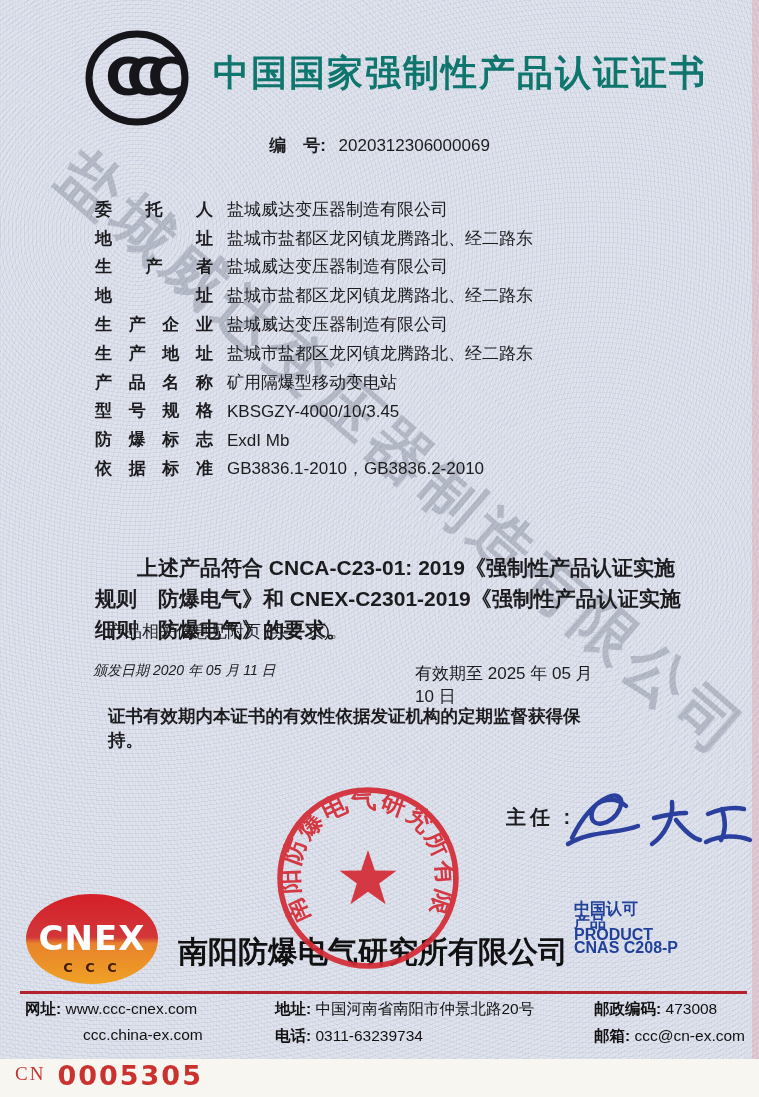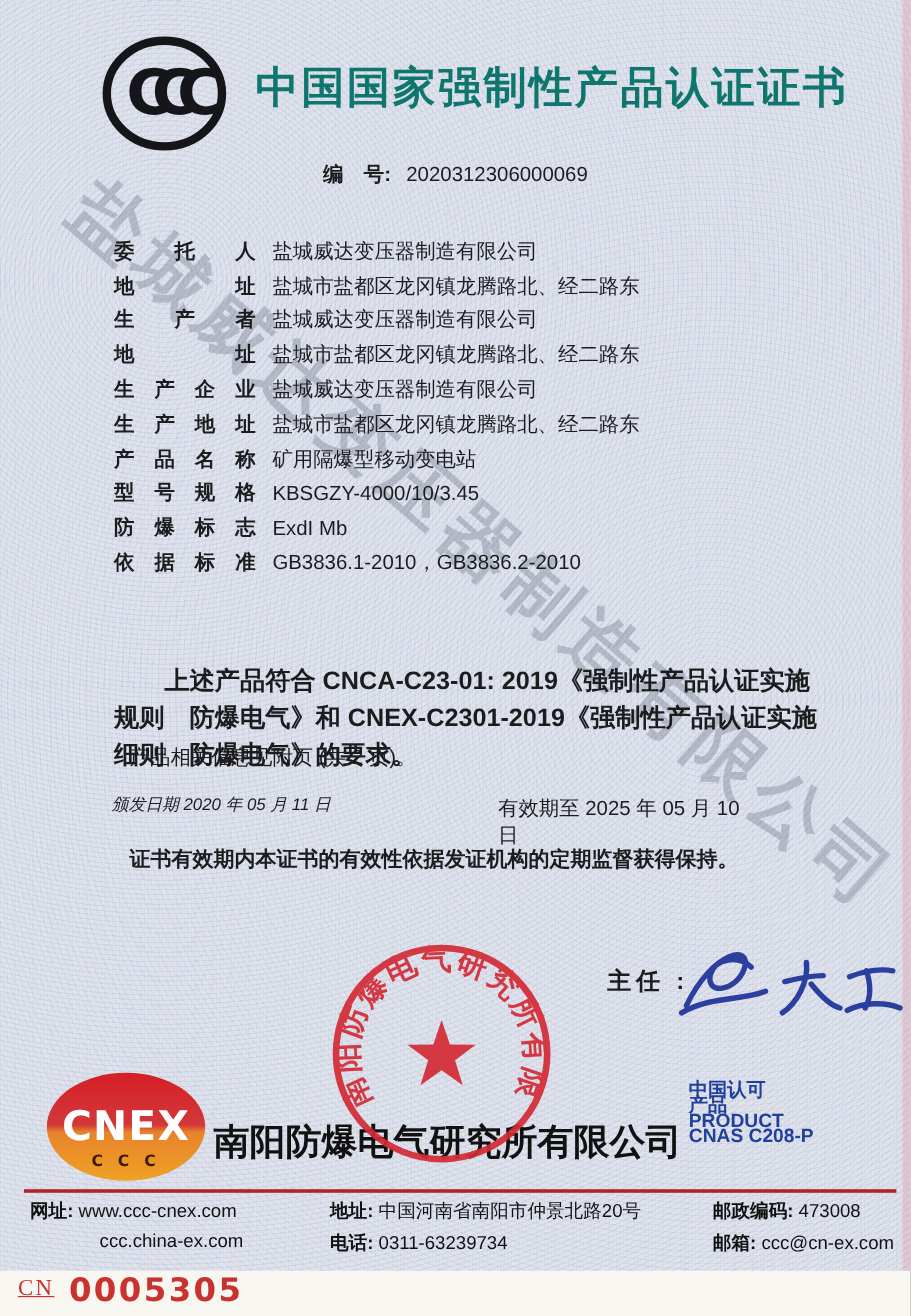--- a/index.html
+++ b/index.html
@@ -17,21 +17,21 @@
       repeating-linear-gradient(90deg, rgba(140,155,190,.06) 0 1px, rgba(255,255,255,0) 1px 3px);
   }
   .edge-tint{position:absolute;right:0;top:0;width:7px;height:1059px;
     background:rgba(232,140,150,.30);}
   .watermark{
     position:absolute;left:96px;top:132px;z-index:1;
     font-size:62px;font-weight:bold;letter-spacing:6px;white-space:nowrap;
     color:rgba(104,112,130,.34);
     transform:rotate(41deg);transform-origin:left top;
   }
-  .layer{position:absolute;left:0;top:0;width:605px;height:1059px;z-index:2;padding-left:32px;}
+  .layer{position:absolute;left:0;top:0;width:605px;height:1059px;z-index:2;}
 
   .ccc-mark{position:absolute;left:84px;top:27px;}
   .title{
     position:absolute;left:213px;top:49px;width:500px;
     font-size:36px;font-weight:bold;letter-spacing:2px;color:#0f766e;
   }
   .number-line{position:absolute;left:0;top:134px;width:759px;text-align:center;font-size:17px;}
   .number-line .nl-label{font-weight:bold;}
   .number-line .nl-value{margin-left:8px;}
 
@@ -55,41 +55,41 @@
   .date-issue{position:absolute;left:93px;top:662px;font-size:14px;font-style:italic;}
   .date-valid{position:absolute;left:415px;top:662px;font-size:17px;}
   .validity-note{position:absolute;left:108px;top:704px;font-size:17.5px;font-weight:bold;}
 
   .director{position:absolute;left:506px;top:804px;font-size:20px;font-weight:bold;letter-spacing:4px;}
   .signature{position:absolute;left:558px;top:778px;}
 
   .stamp{position:absolute;left:273px;top:783px;width:190px;height:190px;z-index:3;opacity:.92;}
 
   .org-row{position:absolute;left:0;top:888px;width:759px;height:104px;}
-  .cnex-logo{position:absolute;left:35px;top:4px;}
+  .cnex-logo{position:absolute;left:22px;top:4px;}
   .org-name{
     position:absolute;left:178px;top:44px;width:400px;
     font-size:30px;font-weight:bold;color:#111;white-space:nowrap;
   }
   .cnas-group{position:absolute;left:568px;top:14px;display:flex;}
   .cnas-text{margin-left:6px;color:#21409a;font-weight:bold;font-size:16px;line-height:13px;white-space:nowrap;}
 
   .red-line{position:absolute;left:20px;top:991px;width:727px;height:3px;background:#b3222a;}
   .footer{position:absolute;left:0;top:999px;width:759px;font-size:15.5px;color:#111;}
   .fcol{position:absolute;white-space:nowrap;}
   .fcol .lab{font-weight:bold;}
   .fc1{left:25px;top:0;}
   .fc1 .l2{margin-top:6px;padding-left:58px;}
   .fc2{left:275px;top:0;}
   .fc2 .l2{margin-top:6px;}
   .fc3{right:14px;top:0;text-align:left;}
   .fc3 .l2{margin-top:6px;}
 
   .serial{position:absolute;left:15px;top:1060px;display:flex;align-items:flex-start;color:#c9322e;z-index:2;}
-  .serial .sn-prefix{font-family:"Liberation Serif",serif;font-size:19px;letter-spacing:2px;margin-top:3px;text-decoration:underline;}
+  .serial .sn-prefix{font-family:"Liberation Serif",serif;font-size:19px;letter-spacing:2px;margin-top:3px;}
   .serial .sn-number{font-size:27px;font-weight:bold;letter-spacing:2px;margin-left:12px;font-family:"DejaVu Sans",sans-serif;}
 </style>
 </head>
 <body>
 
 <div class="page">
   <div class="cert-bg"></div>
   <div class="edge-tint"></div>
 
   <div class="watermark">盐城威达变压器制造有限公司</div>

